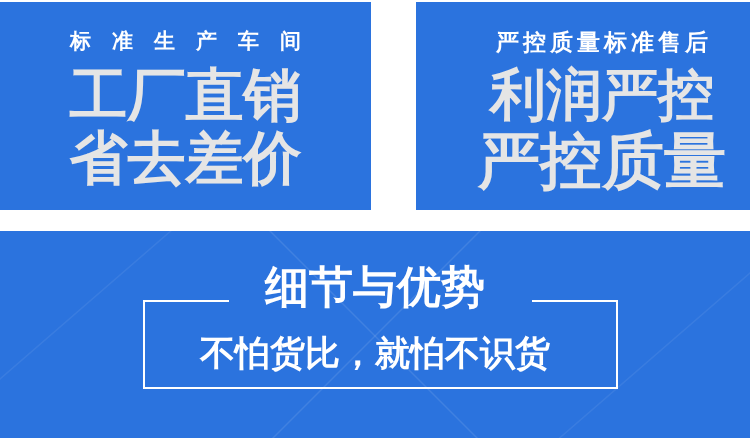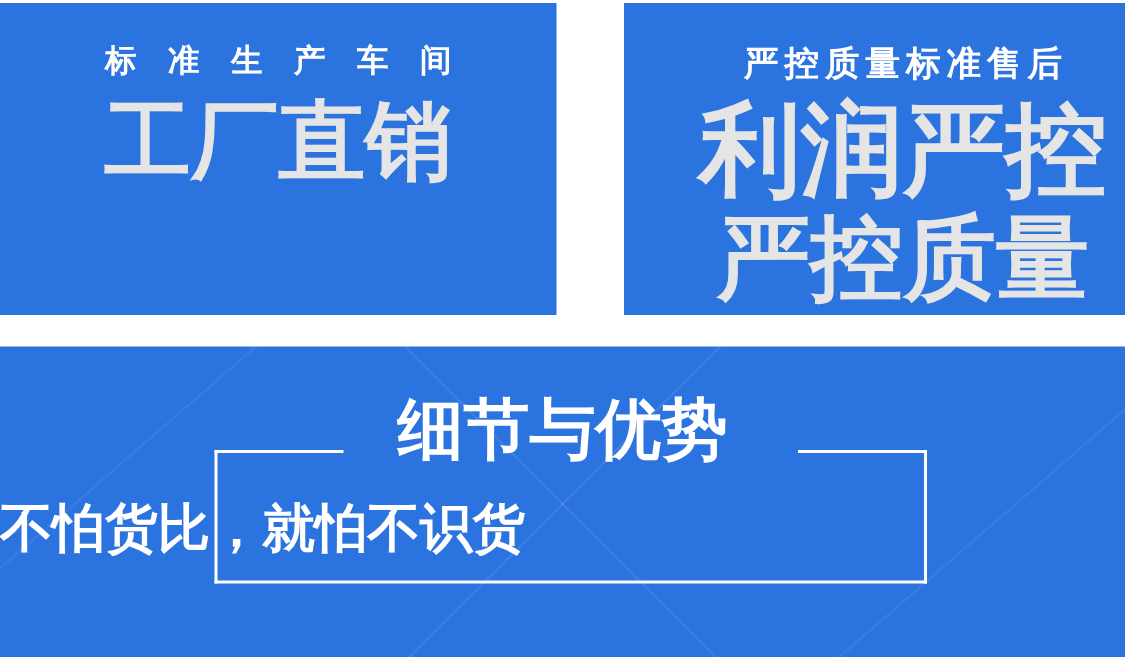--- a/index.html
+++ b/index.html
@@ -64,21 +64,21 @@
     color: #e5e5e5;
     font-weight: 700;
     font-size: 58px;
     line-height: 1.02;
     white-space: nowrap;
     letter-spacing: 0px;
   }
   .headline-1 { margin-top: 14px; }
   .headline-2 { margin-top: 4px; }
 
-  .headline-r1 { margin-top: 12px; font-size: 68px; }
+  .headline-r1 { margin-top: 12px; font-size: 56px; }
   .headline-r2 { margin-top: 6px;  font-size: 62px; }
 
   
   .banner {
     position: absolute;
     left: 0px;
     top: 231px;
     width: 750px;
     height: 207px;
     background: #2b73de;
@@ -129,36 +129,38 @@
     font-size: 44px;
     font-weight: 700;
     line-height: 1;
     white-space: nowrap;
   }
   .banner-sub {
     position: absolute;
     left: 0;
     top: 104px;
     width: 750px;
+    text-align: center;
     color: #ffffff;
     font-size: 35px;
     font-weight: 700;
     line-height: 1;
     white-space: nowrap;
   }
 </style>
 </head>
 <body>
 
 <div id="stage">
 
   <div class="panel panel-left">
     <div class="panel-inner">
       <div class="eyebrow eyebrow-left">标准生产车间</div>
       <div class="headline headline-1">工厂直销</div>
+      <div class="headline headline-2">省去差价</div>
     </div>
   </div>
 
   <div class="panel panel-right">
     <div class="panel-inner">
       <div class="eyebrow eyebrow-right">严控质量标准售后</div>
       <div class="headline headline-r1">利润严控</div>
       <div class="headline headline-r2">严控质量</div>
     </div>
   </div>

